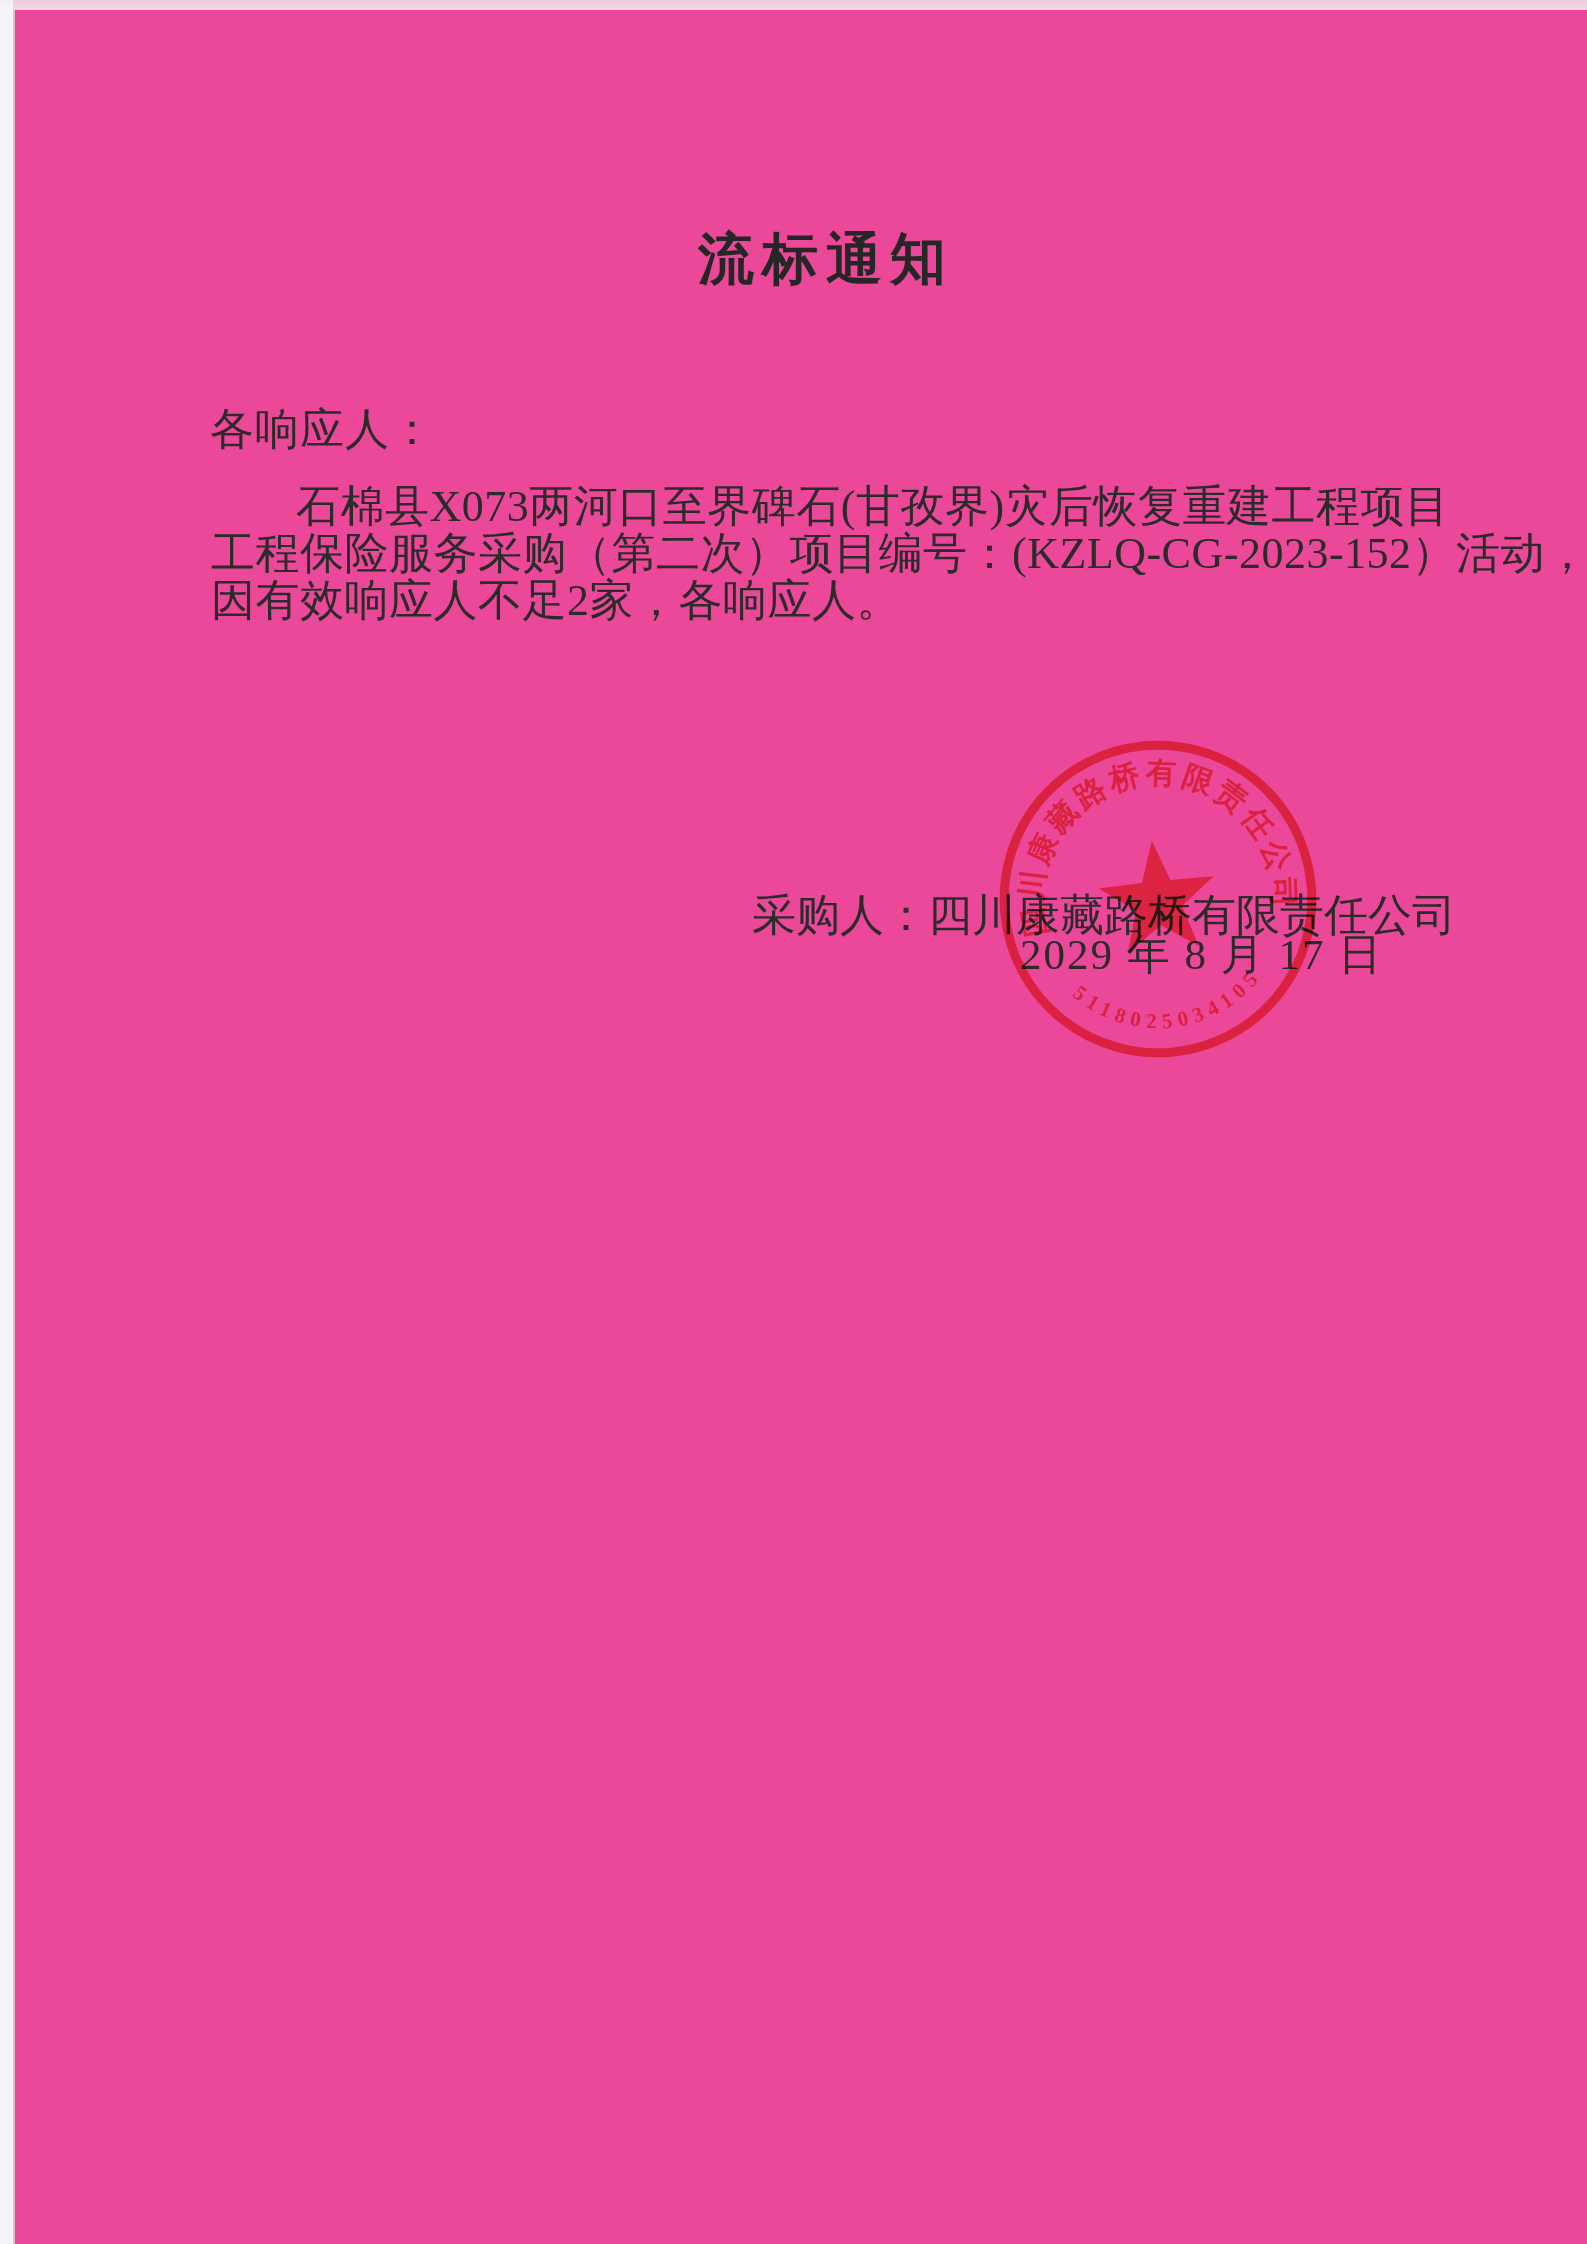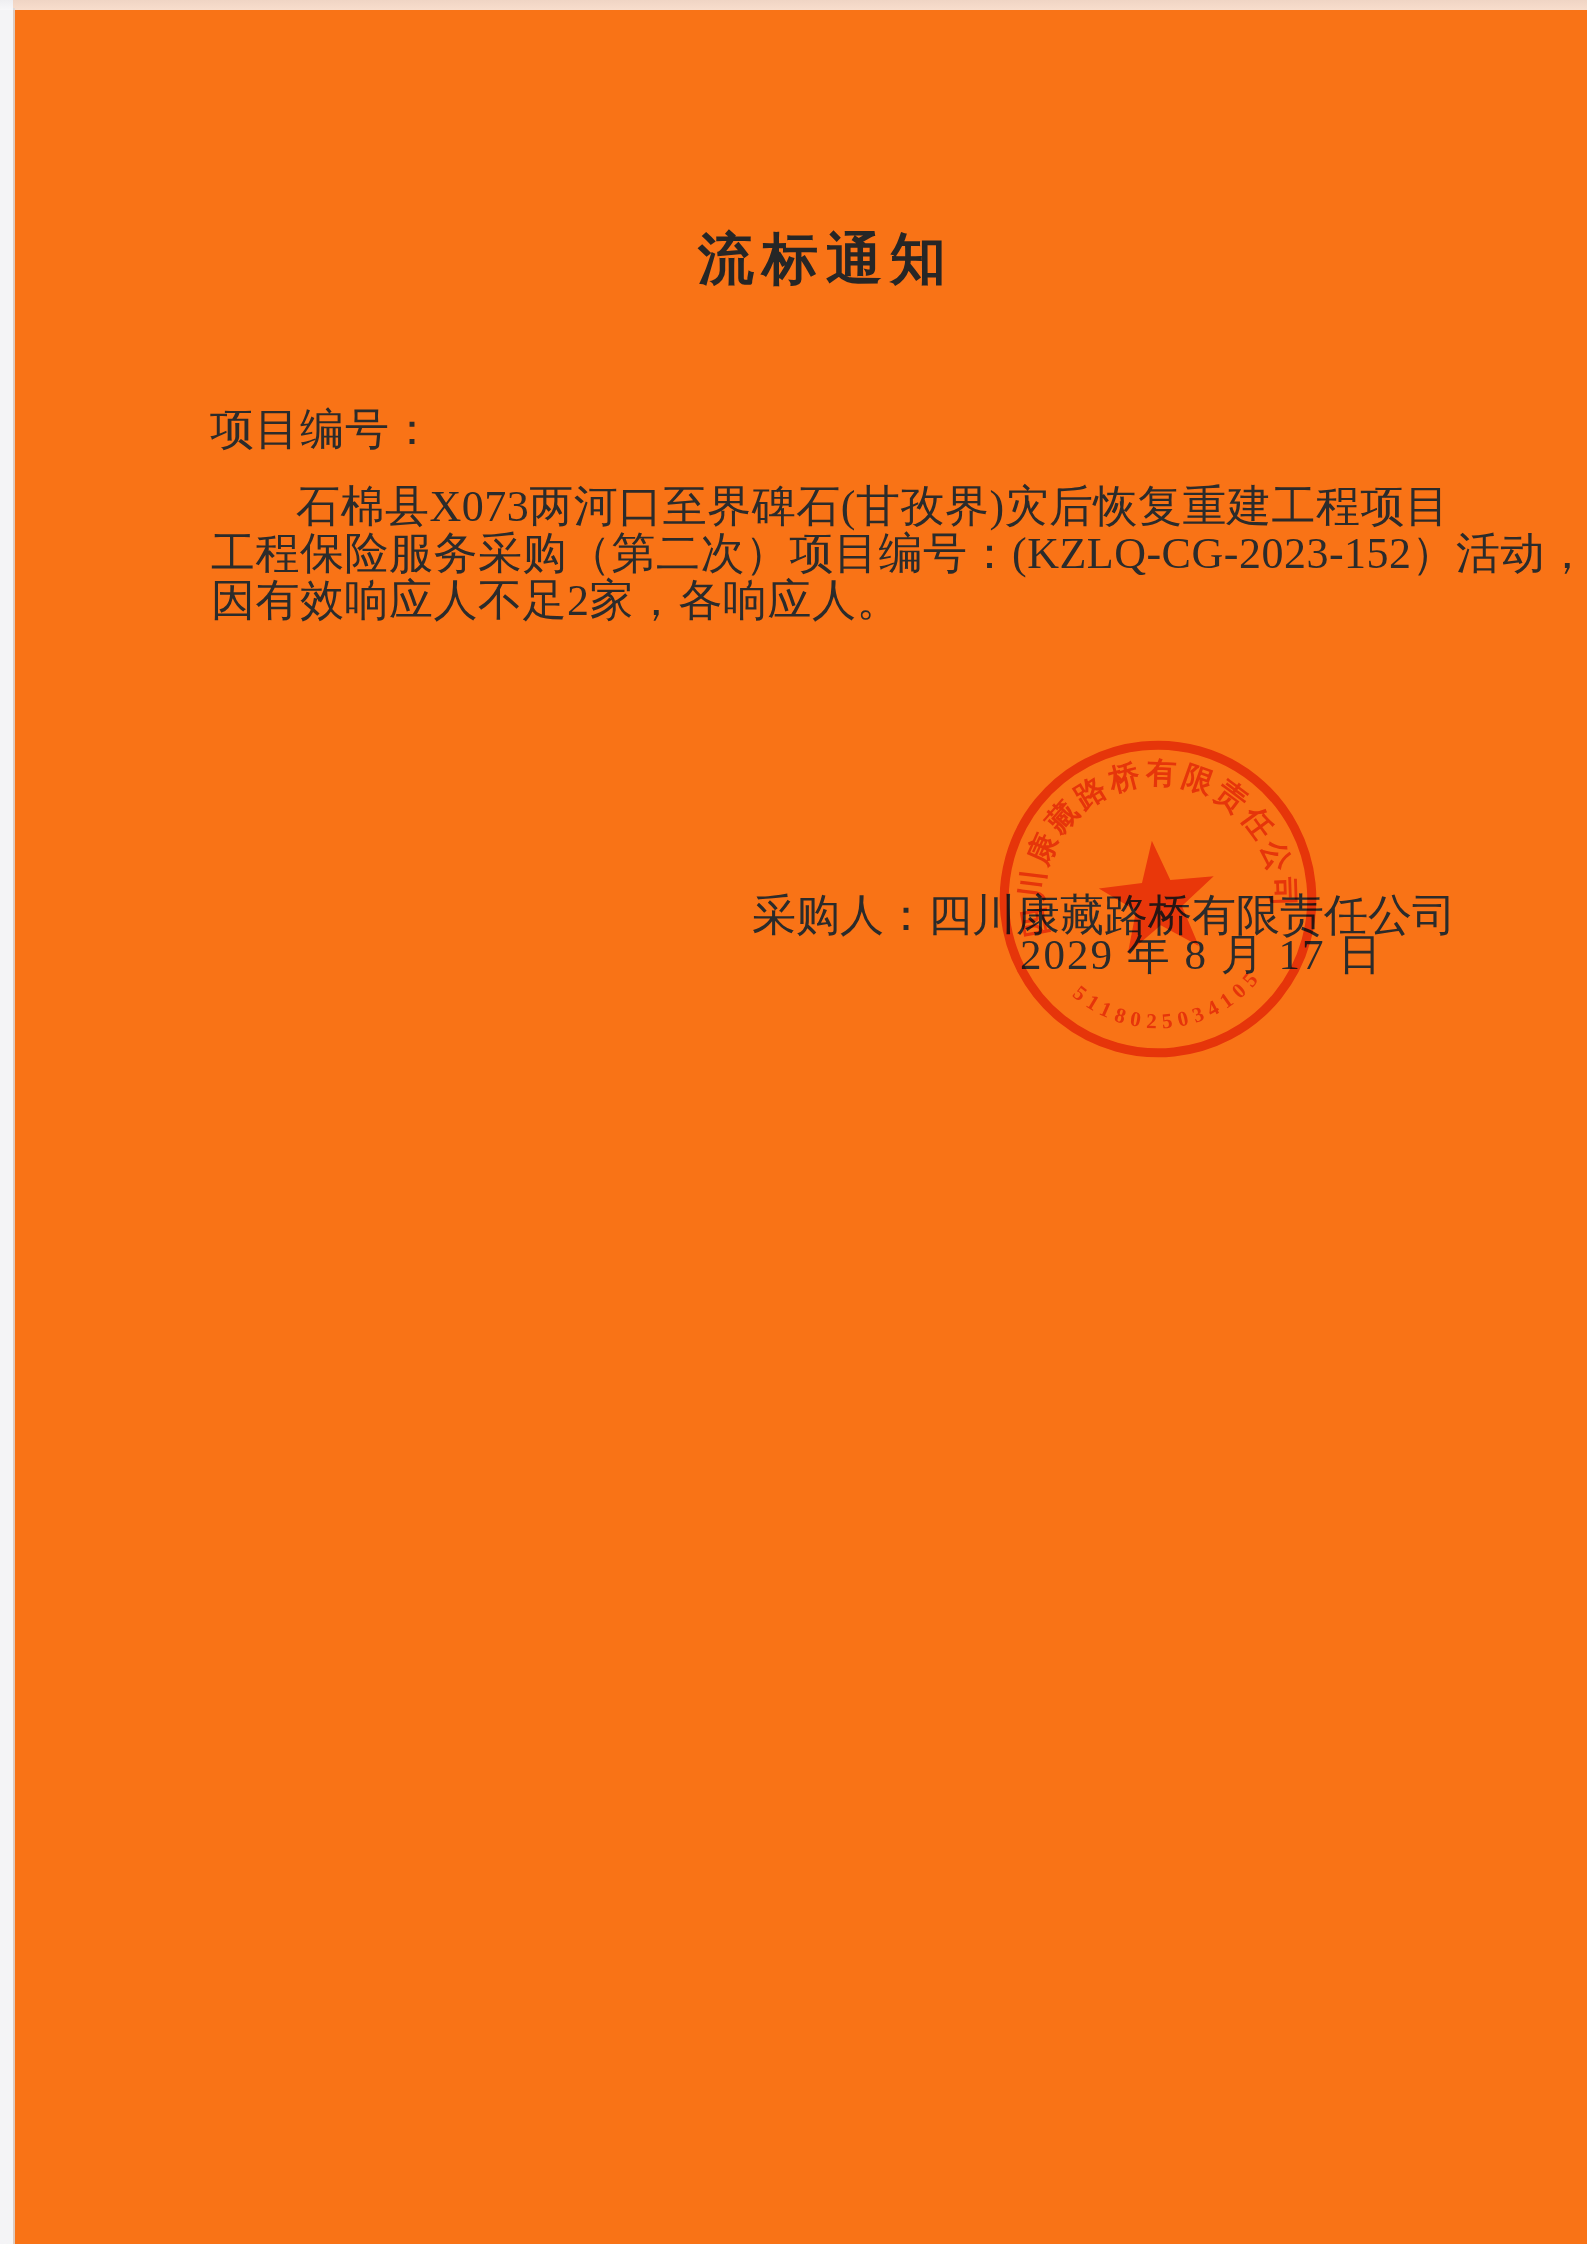--- a/index.html
+++ b/index.html
@@ -4,21 +4,21 @@
 <style>
   html, body {
     margin: 0;
     padding: 0;
     background: #ffffff;
   }
   .page {
     position: relative;
     width: 1587px;
     height: 2244px;
-    background: #f97316;
+    background: #ec4899;
     overflow: hidden;
     font-family: "Liberation Serif", "DejaVu Serif", serif;
     color: #2b2b2b;
   }
   
   .edge-top {
     position: absolute;
     left: 0; top: 0;
     width: 100%; height: 10px;
     background: linear-gradient(#ededf0, #f8f8fa);
@@ -110,21 +110,21 @@
 <body>
 
 <div class="page">
 
   <div class="edge-left-band"></div>
   <div class="edge-top"></div>
   <div class="edge-left"></div>
 
   <h1 class="title">流标通知</h1>
 
-  <div class="salutation">项目编号：</div>
+  <div class="salutation">各响应人：</div>
 
   <div class="body-line body-line-1">石棉县X073两河口至界碑石(甘孜界)灾后恢复重建工程项目</div>
 
   <div class="body-line body-line-2">工程保险服务采购（第二次）项目编号：(KZLQ-CG-2023-152）活动，</div>
 
   <div class="body-line body-line-3">因有效响应人不足2家，各响应人。</div>
 
   <div class="signer-line">采购人：四川康藏路桥有限责任公司</div>
 
   <div class="date-line">2029 年 8 月 17 日</div>

